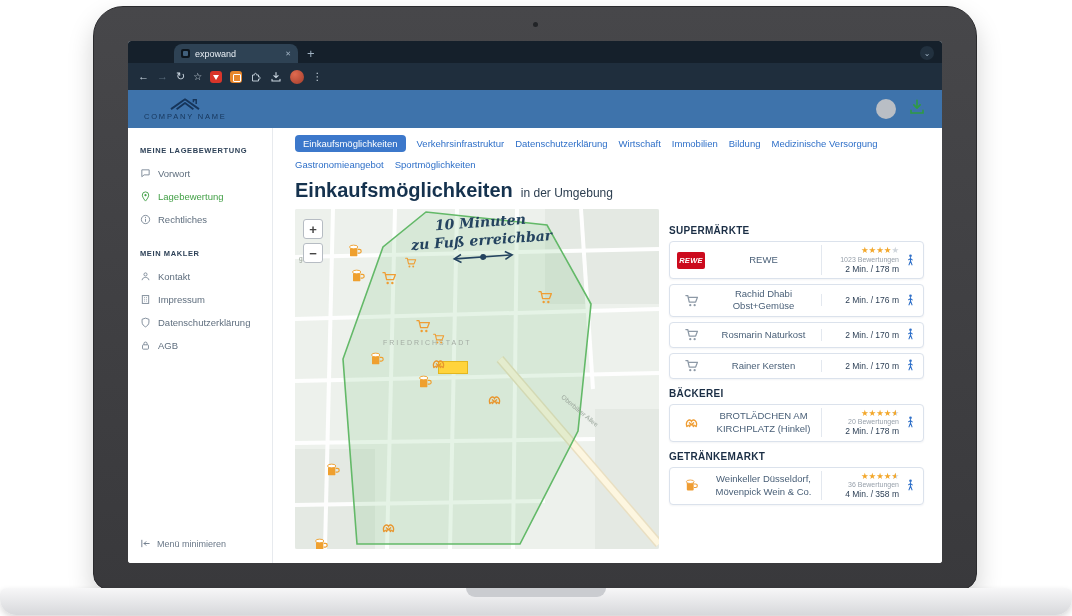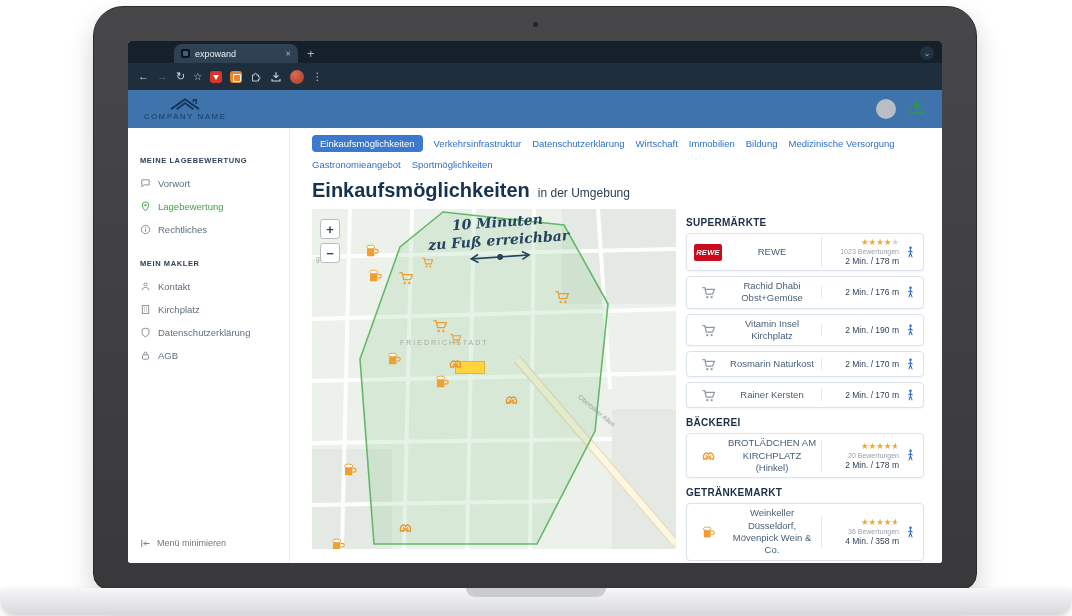--- a/index.html
+++ b/index.html
@@ -45,28 +45,28 @@
   .logo{display:flex;flex-direction:column;align-items:center;color:#16355a;gap:1px}
   .logo svg{width:32px;height:14px}
   .logo-text{font-size:7.5px;font-weight:normal;letter-spacing:1.8px;white-space:nowrap}
   .head-right{margin-left:auto;display:flex;align-items:center;gap:12px}
   .head-avatar{width:20px;height:20px;border-radius:50%;background:#b9bec5}
   .head-dl{color:#2f9a44}
   .head-dl svg{width:18px;height:18px}
 
   
   .appbody{flex:1;display:flex;min-height:0;background:#fff}
-  .sidebar{width:162px;border-right:1px solid #e7eaee;padding:28px 12px;position:relative;flex:none}
+  .sidebar{width:145px;border-right:1px solid #e7eaee;padding:18px 12px;position:relative;flex:none}
   .sec-label{font-size:7.5px;font-weight:bold;color:#2e4258;letter-spacing:.6px;margin-bottom:13px}
   .sec-label.second{margin-top:24px}
   .side-item{display:flex;align-items:center;gap:7px;margin-bottom:12px;font-size:9.5px;color:#5f6e7e;cursor:pointer}
   .side-item svg{width:11px;height:11px;color:#7b8896;flex:none}
   .side-item.active{color:#43a047}
   .side-item.active svg{color:#43a047}
-  .minimize{position:absolute;left:12px;bottom:14px;display:flex;gap:6px;font-size:9px;color:#6a7888;cursor:pointer}
+  .minimize{position:absolute;left:12px;bottom:14px;display:flex;gap:6px;align-items:center;font-size:9px;color:#6a7888;cursor:pointer}
   .minimize svg{width:11px;height:11px;color:#6a7888}
 
   
   .main{flex:1;padding:7px 18px 0 22px;min-width:0}
   .tabrow{display:flex;gap:11px;align-items:center;font-size:9.5px;color:#2e6fc8;white-space:nowrap}
   .tabrow.second{margin-top:7px}
   .tablink{cursor:pointer}
   .tabbtn{background:#3c78cb;color:#fff;padding:3px 8px;border-radius:4px;cursor:pointer}
   .pagetitle{margin-top:9px;display:flex;align-items:baseline;gap:8px}
   .pagetitle h1{font-size:20px;color:#15324e;font-weight:bold}
@@ -84,21 +84,21 @@
   .maplabel.district{font-size:7px;letter-spacing:2px;color:#a3aca3}
   .mapicon{position:absolute;z-index:4;cursor:pointer}
   .mapicon.beer{color:#efa02f}
   .mapicon.cart{color:#ef9d33}
   .mapicon.pretzel{color:#e8962e}
   .poi-hl{position:absolute;width:30px;height:13px;background:#ffd43c;border:1px solid #e3b71f;z-index:3;cursor:pointer}
 
   
   .results{flex:1;min-width:0}
   .cat{font-size:10px;font-weight:bold;color:#1b2e45;margin:9px 0 5px;letter-spacing:.3px}
-  .cat.first{margin-top:8px}
+  .cat.first{margin-top:16px}
   .card{background:#fff;border:1px solid #dbe2ec;border-radius:4px;display:flex;align-items:center;padding:3px 6px;margin-bottom:5px;box-shadow:0 1px 2px rgba(20,40,70,.05);min-height:26px;cursor:pointer}
   .card.tall{min-height:38px}
   .c-icon{width:30px;display:flex;justify-content:center;color:#8d99a6;flex:none}
   .c-icon svg{width:15px;height:15px}
   .c-icon.orange{color:#ef9d33}
   .c-icon.blue{color:#3f7ac0}
   .rewebox{width:28px;height:17px;background:#cc0a1d;color:#fff;font-size:7.5px;font-weight:bold;font-style:italic;display:flex;align-items:center;justify-content:center;border-radius:2px;letter-spacing:.3px}
   .c-name{flex:1;text-align:center;font-size:9.5px;color:#4a6078;padding:0 4px;line-height:1.3}
   .c-meta{border-left:1px solid #e3e8ef;padding:1px 0 1px 7px;width:78px;display:flex;flex-direction:column;align-items:flex-end;gap:1px;flex:none}
   .c-meta.center{justify-content:flex-start}
@@ -256,21 +256,21 @@
         <div class="side-item">
           <svg width="11" height="11">
               <use href="#ic-person"></use>
             </svg>
           <span>Kontakt</span>
         </div>
         <div class="side-item">
           <svg width="11" height="11">
               <use href="#ic-building"></use>
             </svg>
-          <span>Kirchplatz</span>
+          <span>Impressum</span>
         </div>
         <div class="side-item">
           <svg width="11" height="11">
               <use href="#ic-shield"></use>
             </svg>
           <span>Datenschutzerklärung</span>
         </div>
         <div class="side-item">
           <svg width="11" height="11">
               <use href="#ic-lock"></use>
@@ -436,36 +436,20 @@
               <div class="c-meta center">
                 <span class="dist">2 Min. / 176 m</span>
               </div>
               <div class="c-walk">
                   <svg width="9" height="13">
                     <use href="#ic-walk"></use>
                   </svg>
                 </div>
             </div>
 
-            <div class="card">
-              <div class="c-icon">
-                  <svg width="15" height="15">
-                    <use href="#ic-cart"></use>
-                  </svg>
-                </div>
-              <div class="c-name">Vitamin Insel Kirchplatz</div>
-              <div class="c-meta center">
-                <span class="dist">2 Min. / 190 m</span>
-              </div>
-              <div class="c-walk">
-                  <svg width="9" height="13">
-                    <use href="#ic-walk"></use>
-                  </svg>
-                </div>
-            </div>
 
             <div class="card">
               <div class="c-icon">
                   <svg width="15" height="15">
                     <use href="#ic-cart"></use>
                   </svg>
                 </div>
               <div class="c-name">Rosmarin Naturkost</div>
               <div class="c-meta center">
                 <span class="dist">2 Min. / 170 m</span>

